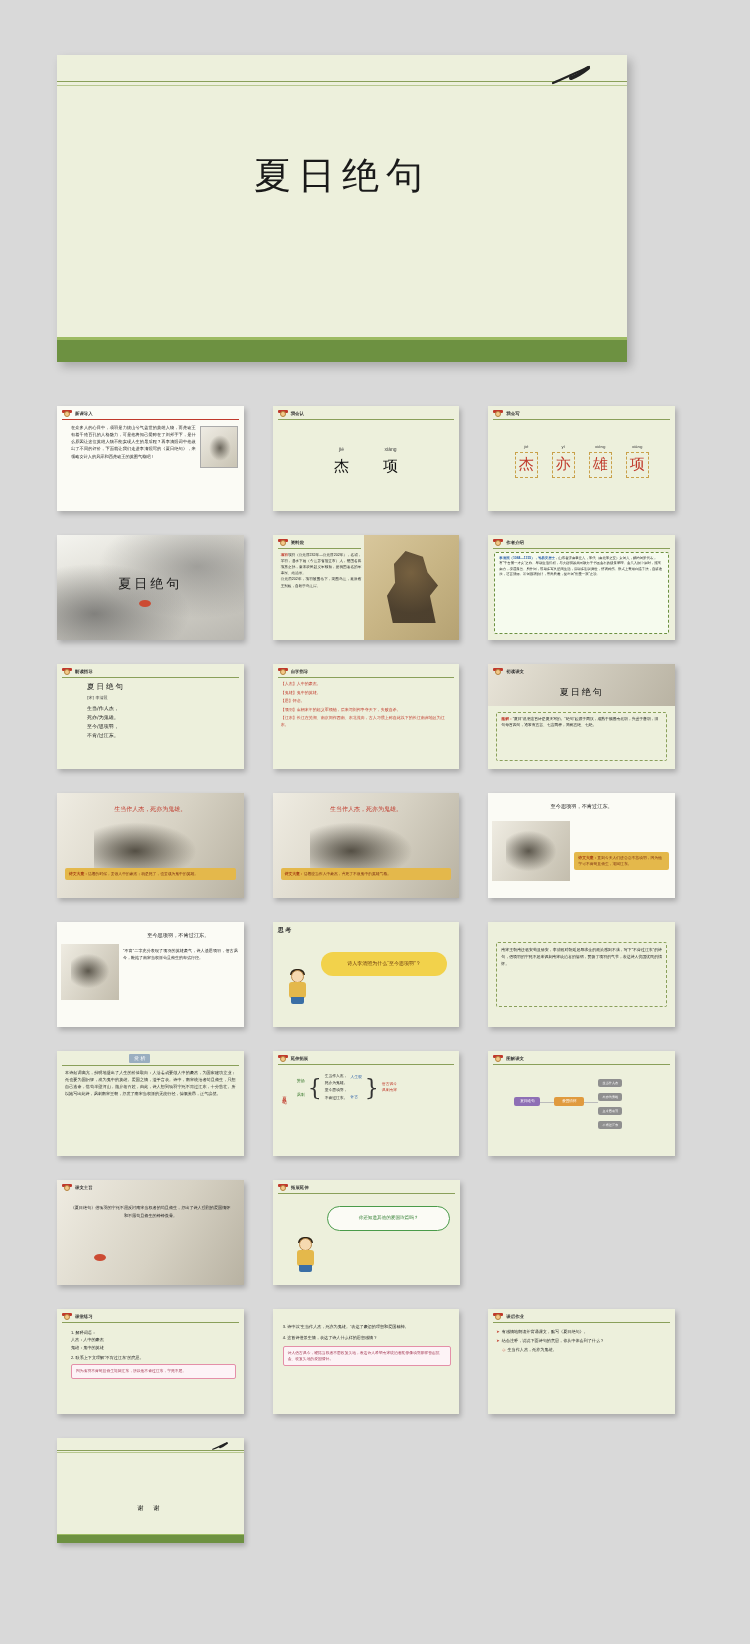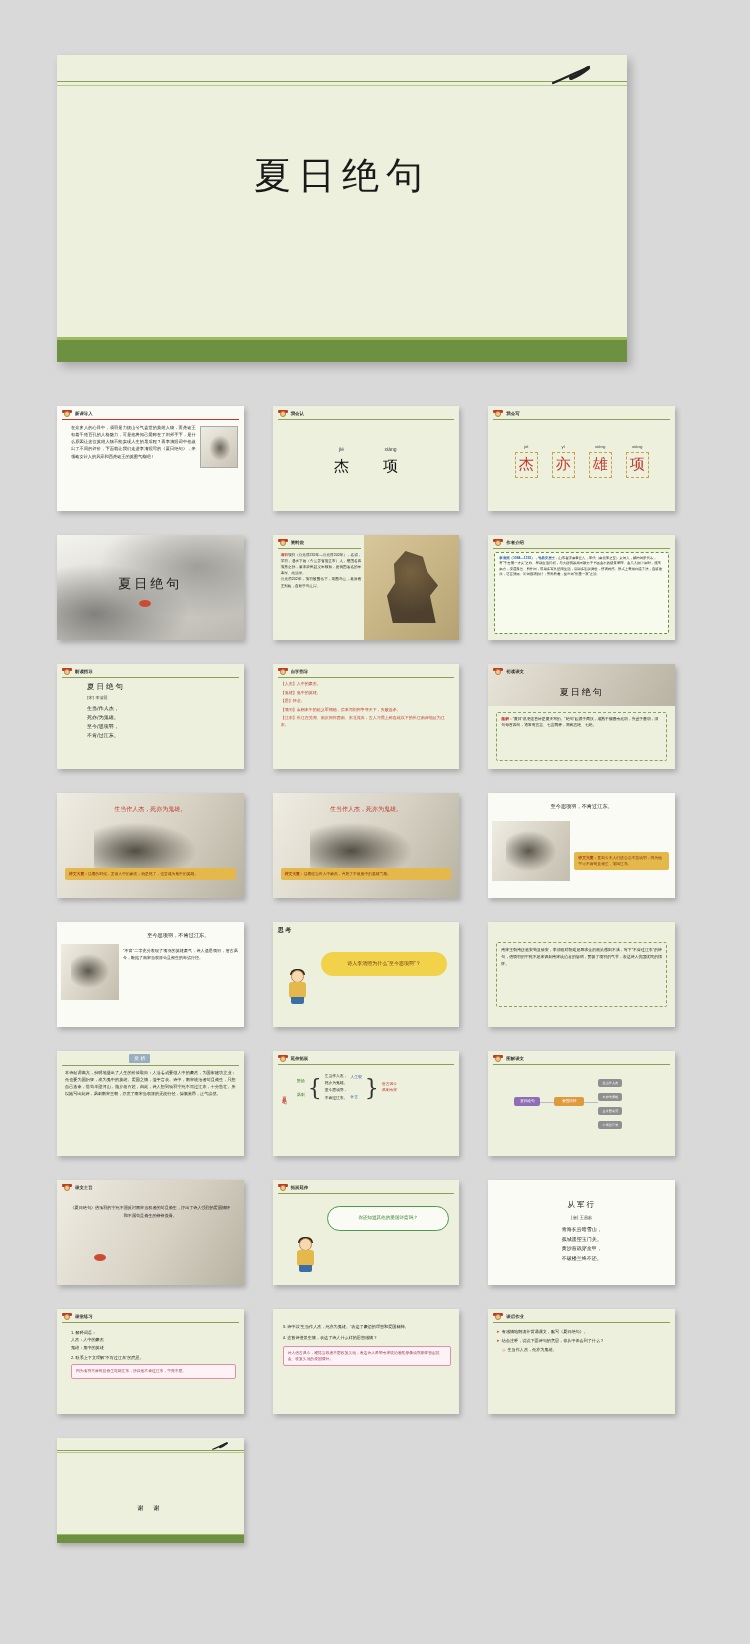--- a/index.html
+++ b/index.html
@@ -647,30 +647,20 @@
         <div class="tagline"></div>
         <div class="kid" style="left:22px;top:58px;">
           <span class="hair"></span>
             <span class="head"></span>
             <span class="body"></span>
             <span class="legs"></span>
         </div>
         <div class="bubble white" style="left:54px;top:26px;right:10px;font-size:4.6px;">你还知道其他的爱国诗篇吗？</div>
       </div>
 
-      <div class="slide white">
-        <div class="poem">
-          <div class="t">从军行</div>
-          <div class="a">[唐] 王昌龄</div>
-          <div>青海长云暗雪山，</div>
-          <div>孤城遥望玉门关。</div>
-          <div>黄沙百战穿金甲，</div>
-          <div>不破楼兰终不还。</div>
-        </div>
-      </div>
     </div>
 
     <div class="row">
       <div class="slide">
         <div class="tag">
           <span class="tagicon">
               <span class="hat"></span>
               <span class="face"></span>
             </span>
           <span>课堂练习</span>

